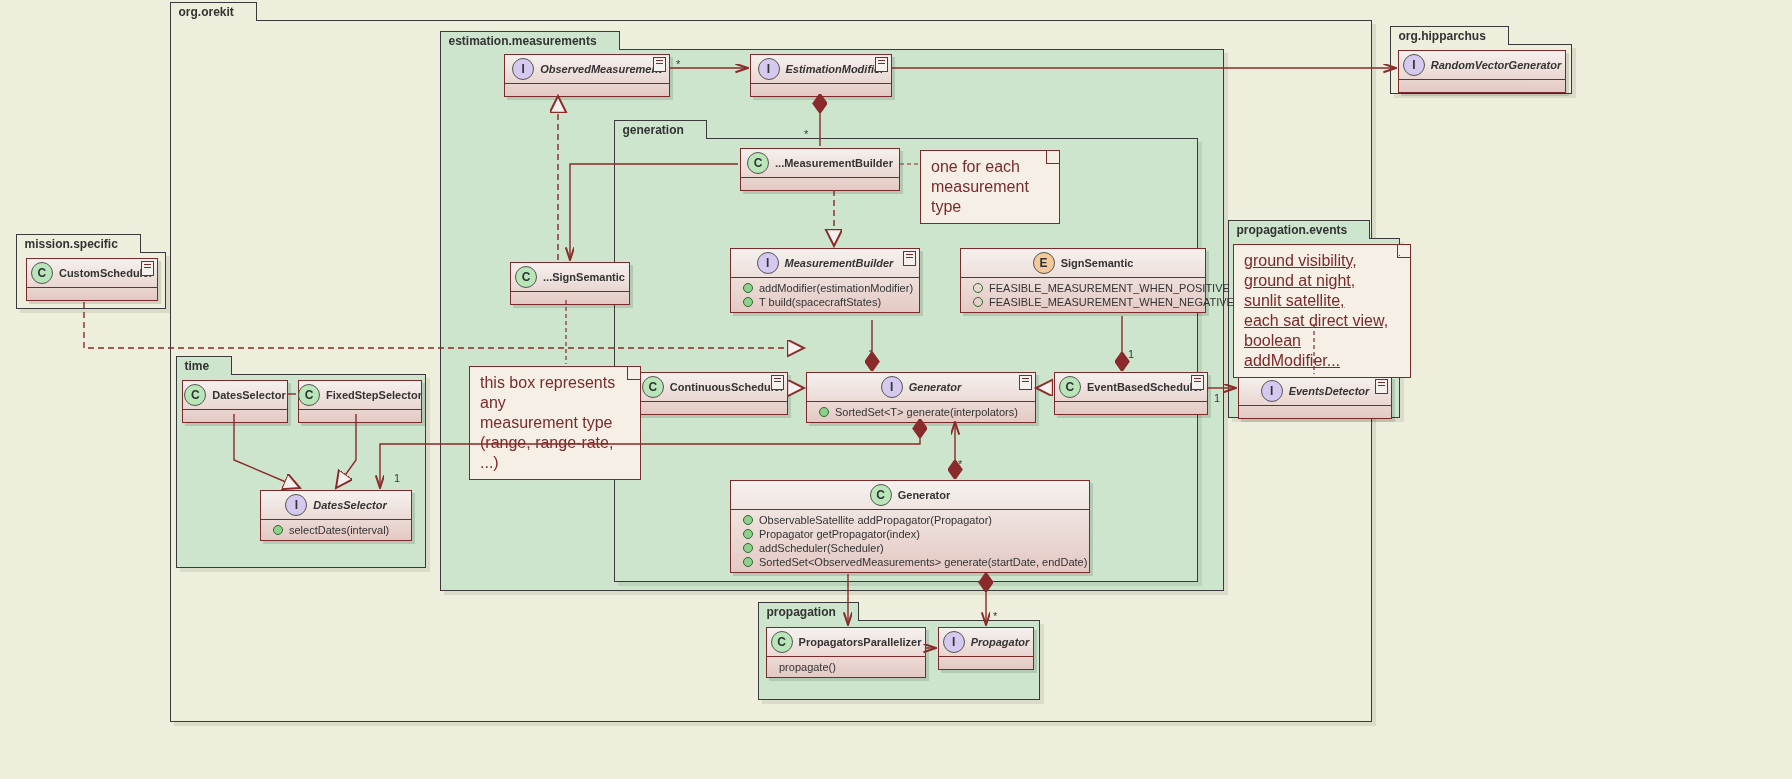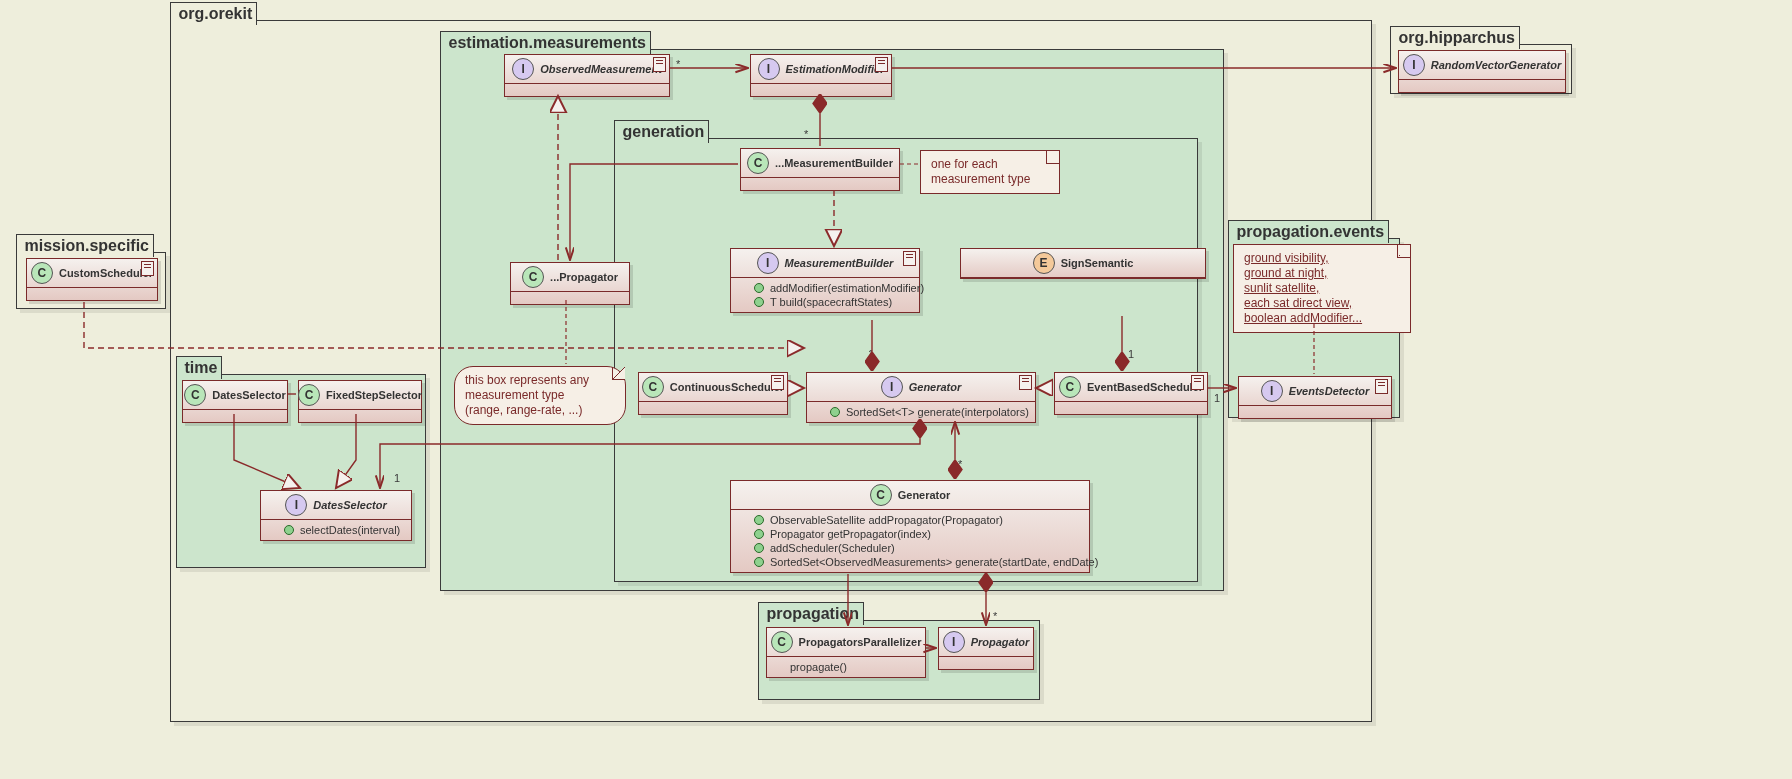--- a/index.html
+++ b/index.html
@@ -21,43 +21,43 @@
     box-shadow: 4px 4px 0 rgba(0,0,0,0.08);
   }
   .package.outer { background: #EEEEDC; }
   .package-tab {
     position: absolute;
     top: -19px;
     left: -1.5px;
     border: 1.5px solid #3a3a3a;
     border-bottom: none;
     background: inherit;
-    padding: 2px 4px 2px 8px;
+    padding: 2px 22px 2px 8px;
     font-weight: bold;
-    font-size: 16px;
+    font-size: 12px;
   }
 
   .classbox {
     position: absolute;
     border: 1.5px solid #7a2a2a;
     background: linear-gradient(#f5f1ee, #e4c9c3);
     box-shadow: 3px 3px 0 rgba(0,0,0,0.12);
   }
   .classbox .header {
     display: flex;
     align-items: center;
     justify-content: center;
     gap: 6px;
     padding: 3px 8px;
     border-bottom: 1px solid #7a2a2a;
     position: relative;
     min-height: 20px;
   }
   .classbox .compartment {
-    padding: 3px 23px;
+    padding: 3px 12px;
     border-bottom: 1px solid #7a2a2a;
     min-height: 4px;
   }
   .classbox .compartment:last-child { border-bottom: none; }
   .classbox .empty { min-height: 6px; }
 
   .stereotype-icon {
     position: absolute;
     top: 2px;
     right: 3px;
@@ -113,21 +113,21 @@
     flex-shrink: 0;
   }
   .bullet.open { background: transparent; }
 
   .note {
     position: absolute;
     background: #f6efe6;
     border: 1.5px solid #7a2a2a;
     padding: 6px 10px;
     color: #7a2a2a;
-    font-size: 12px;
+    font-size: 16px;
     line-height: 1.25;
   }
   .note::after {
     content: "";
     position: absolute;
     top: 0; right: 0;
     width: 12px; height: 12px;
     background: linear-gradient(135deg, transparent 50%, #7a2a2a 50%, #7a2a2a 52%, #f6efe6 52%);
     border-left: 1px solid #7a2a2a;
     border-bottom: 1px solid #7a2a2a;
@@ -233,21 +233,21 @@
       <span class="circle I">I</span>
     <span class="name italic">EstimationModifier</span>
     <span class="stereotype-icon"></span>
   </div>
   <div class="compartment empty"></div>
 </div>
 
 <div class="classbox" style="left:510px; top:262px; width:118px;">
   <div class="header">
       <span class="circle C">C</span>
-    <span class="name">...Propagator</span>
+    <span class="name">...SignSemantic</span>
   </div>
   <div class="compartment empty"></div>
 </div>
 
 <div class="classbox" style="left:740px; top:148px; width:158px;">
   <div class="header">
       <span class="circle C">C</span>
     <span class="name">...MeasurementBuilder</span>
   </div>
   <div class="compartment empty"></div>
@@ -269,20 +269,30 @@
         <span>T build(spacecraftStates)</span>
       </div>
   </div>
 </div>
 
 <div class="classbox" style="left:960px; top:248px; width:244px;">
   <div class="header">
       <span class="circle E">E</span>
     <span class="name">SignSemantic</span>
   </div>
+  <div class="compartment">
+    <div class="member">
+        <span class="bullet open"></span>
+        <span>FEASIBLE_MEASUREMENT_WHEN_POSITIVE</span>
+      </div>
+    <div class="member">
+        <span class="bullet open"></span>
+        <span>FEASIBLE_MEASUREMENT_WHEN_NEGATIVE</span>
+      </div>
+  </div>
 </div>
 
 <div class="classbox" style="left:638px; top:372px; width:148px;">
   <div class="header">
       <span class="circle C">C</span>
     <span class="name">ContinuousScheduler</span>
     <span class="stereotype-icon"></span>
   </div>
   <div class="compartment empty"></div>
 </div>
@@ -365,21 +375,21 @@
 </div>
 
 <div class="classbox" style="left:1398px; top:50px; width:166px;">
   <div class="header">
       <span class="circle I">I</span>
     <span class="name italic">RandomVectorGenerator</span>
   </div>
   <div class="compartment empty"></div>
 </div>
 
-<div class="note" style="left:454px; top:366px; width:150px;border-radius:19px;">
+<div class="note" style="left:469px; top:366px; width:150px;">
   <div>this box represents any</div>
   <div>measurement type</div>
   <div>(range, range-rate, ...)</div>
 </div>
 
 <div class="note" style="left:920px; top:150px; width:118px;">
   <div>one for each</div>
   <div>measurement type</div>
 </div>
 

